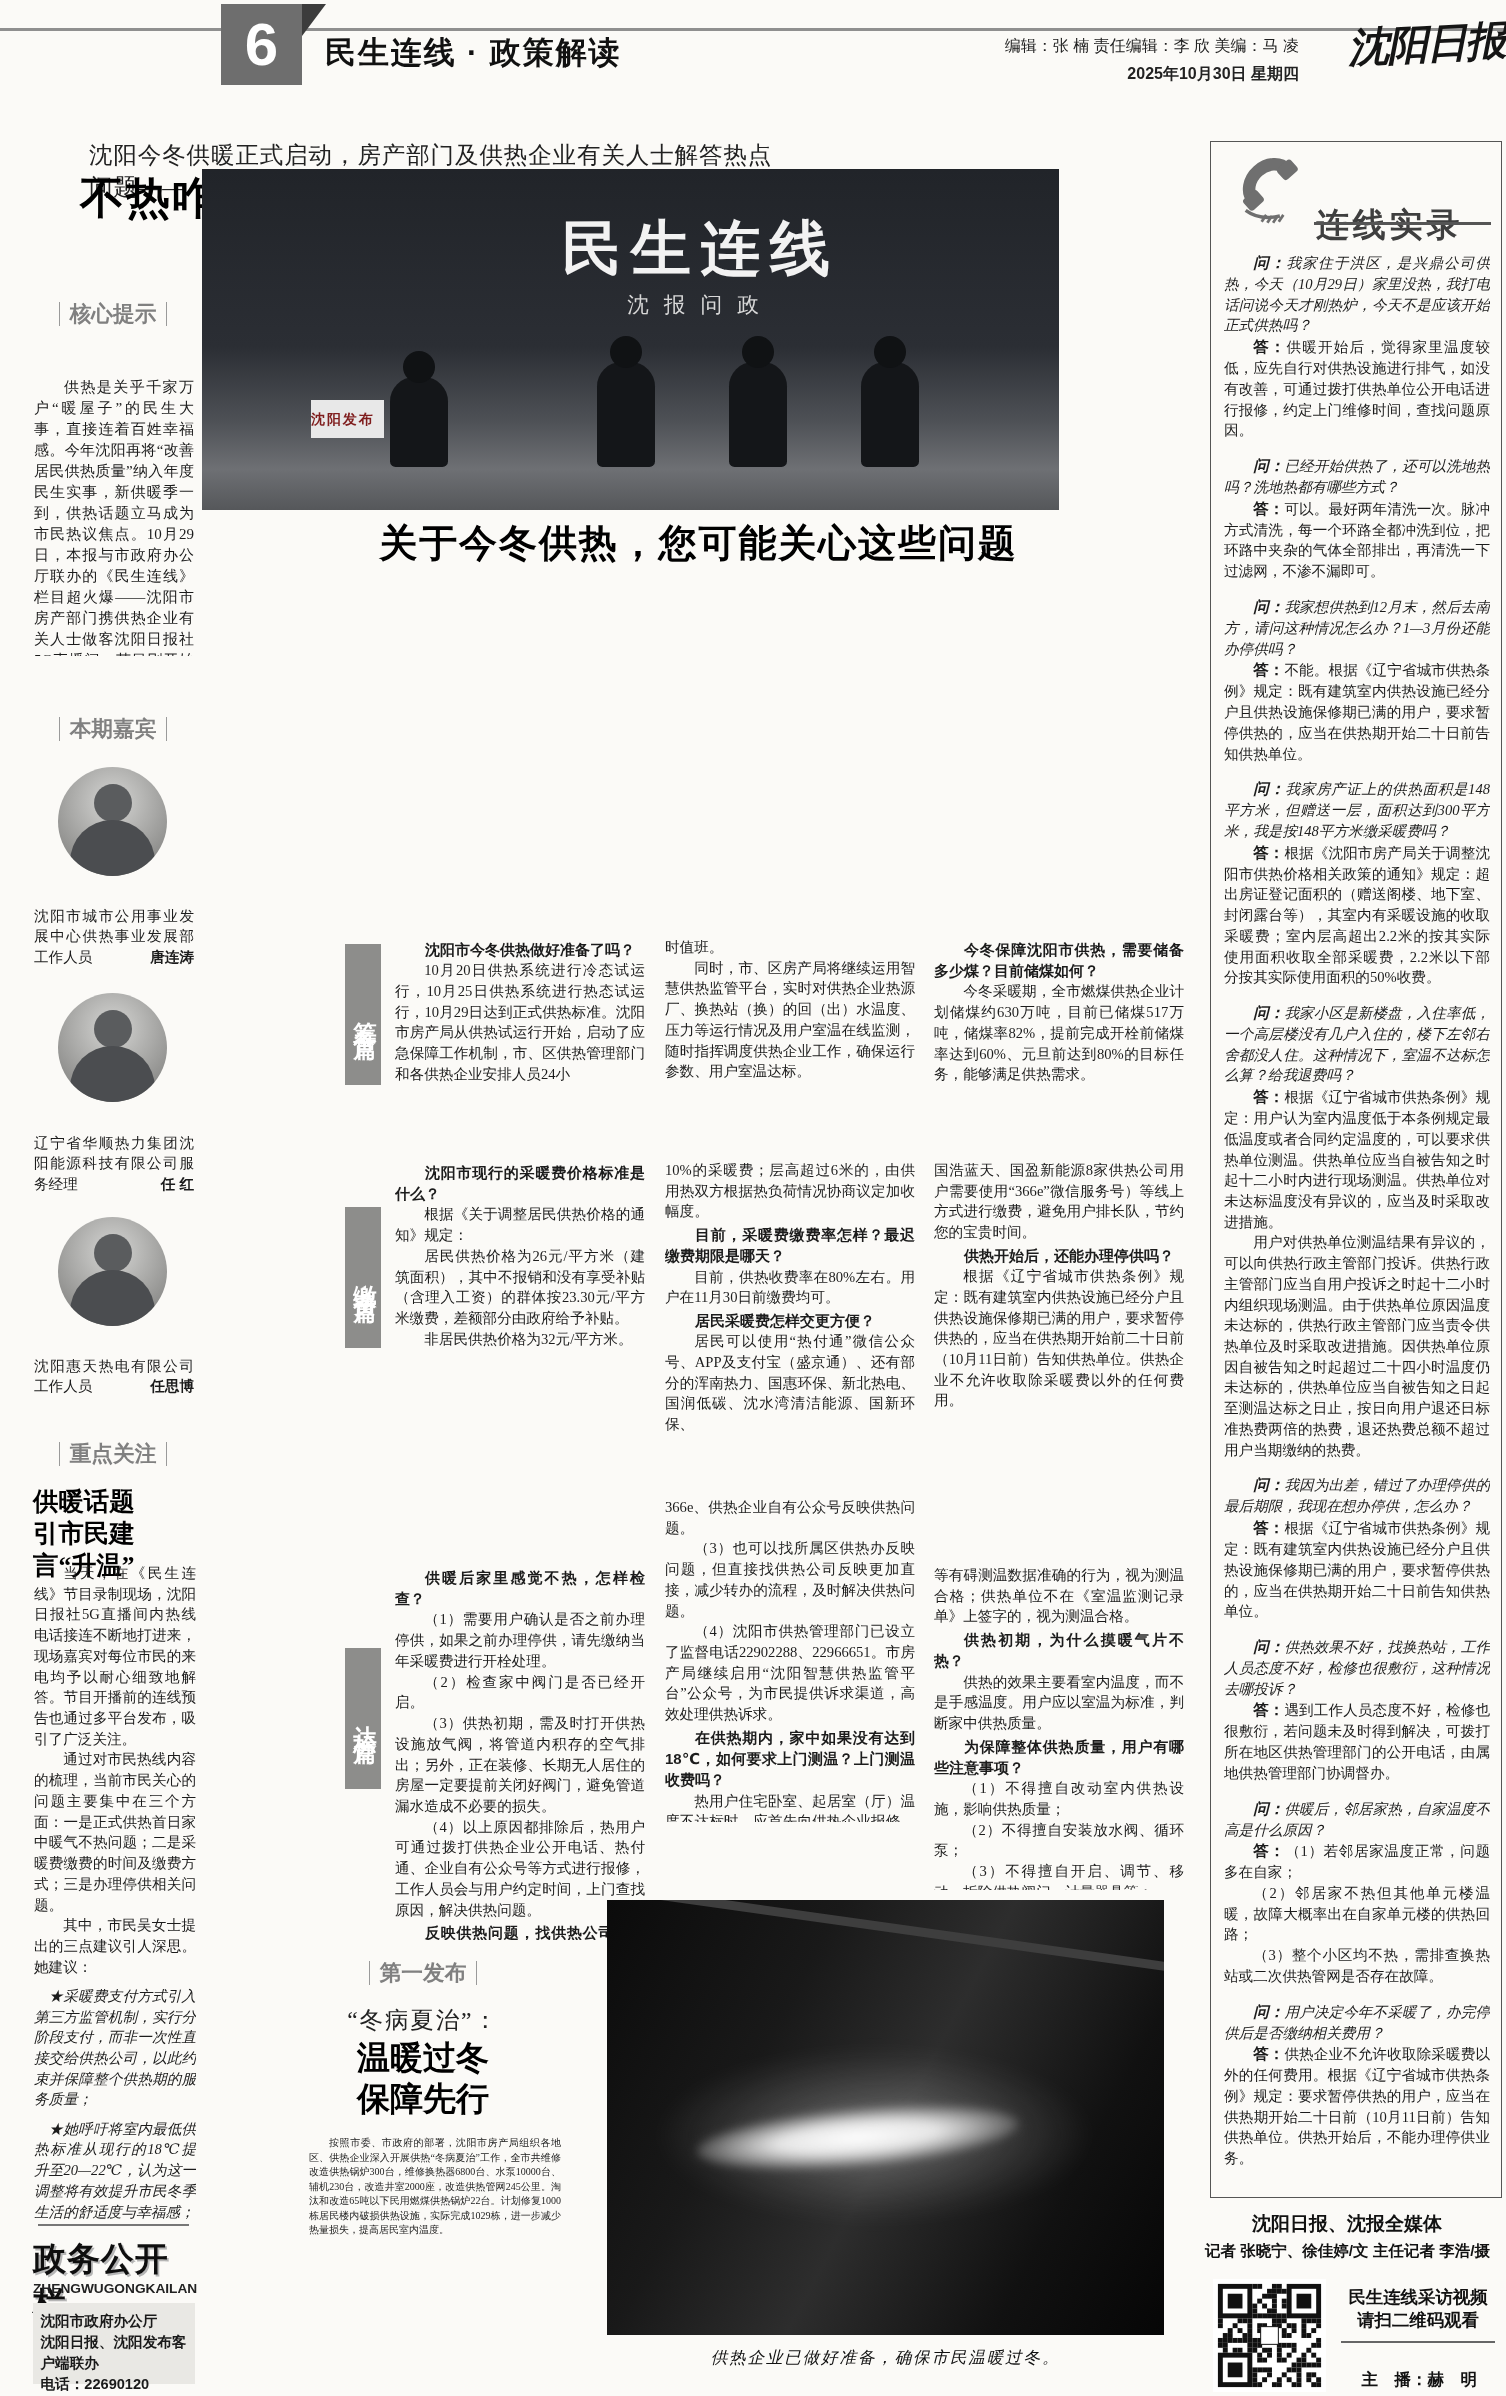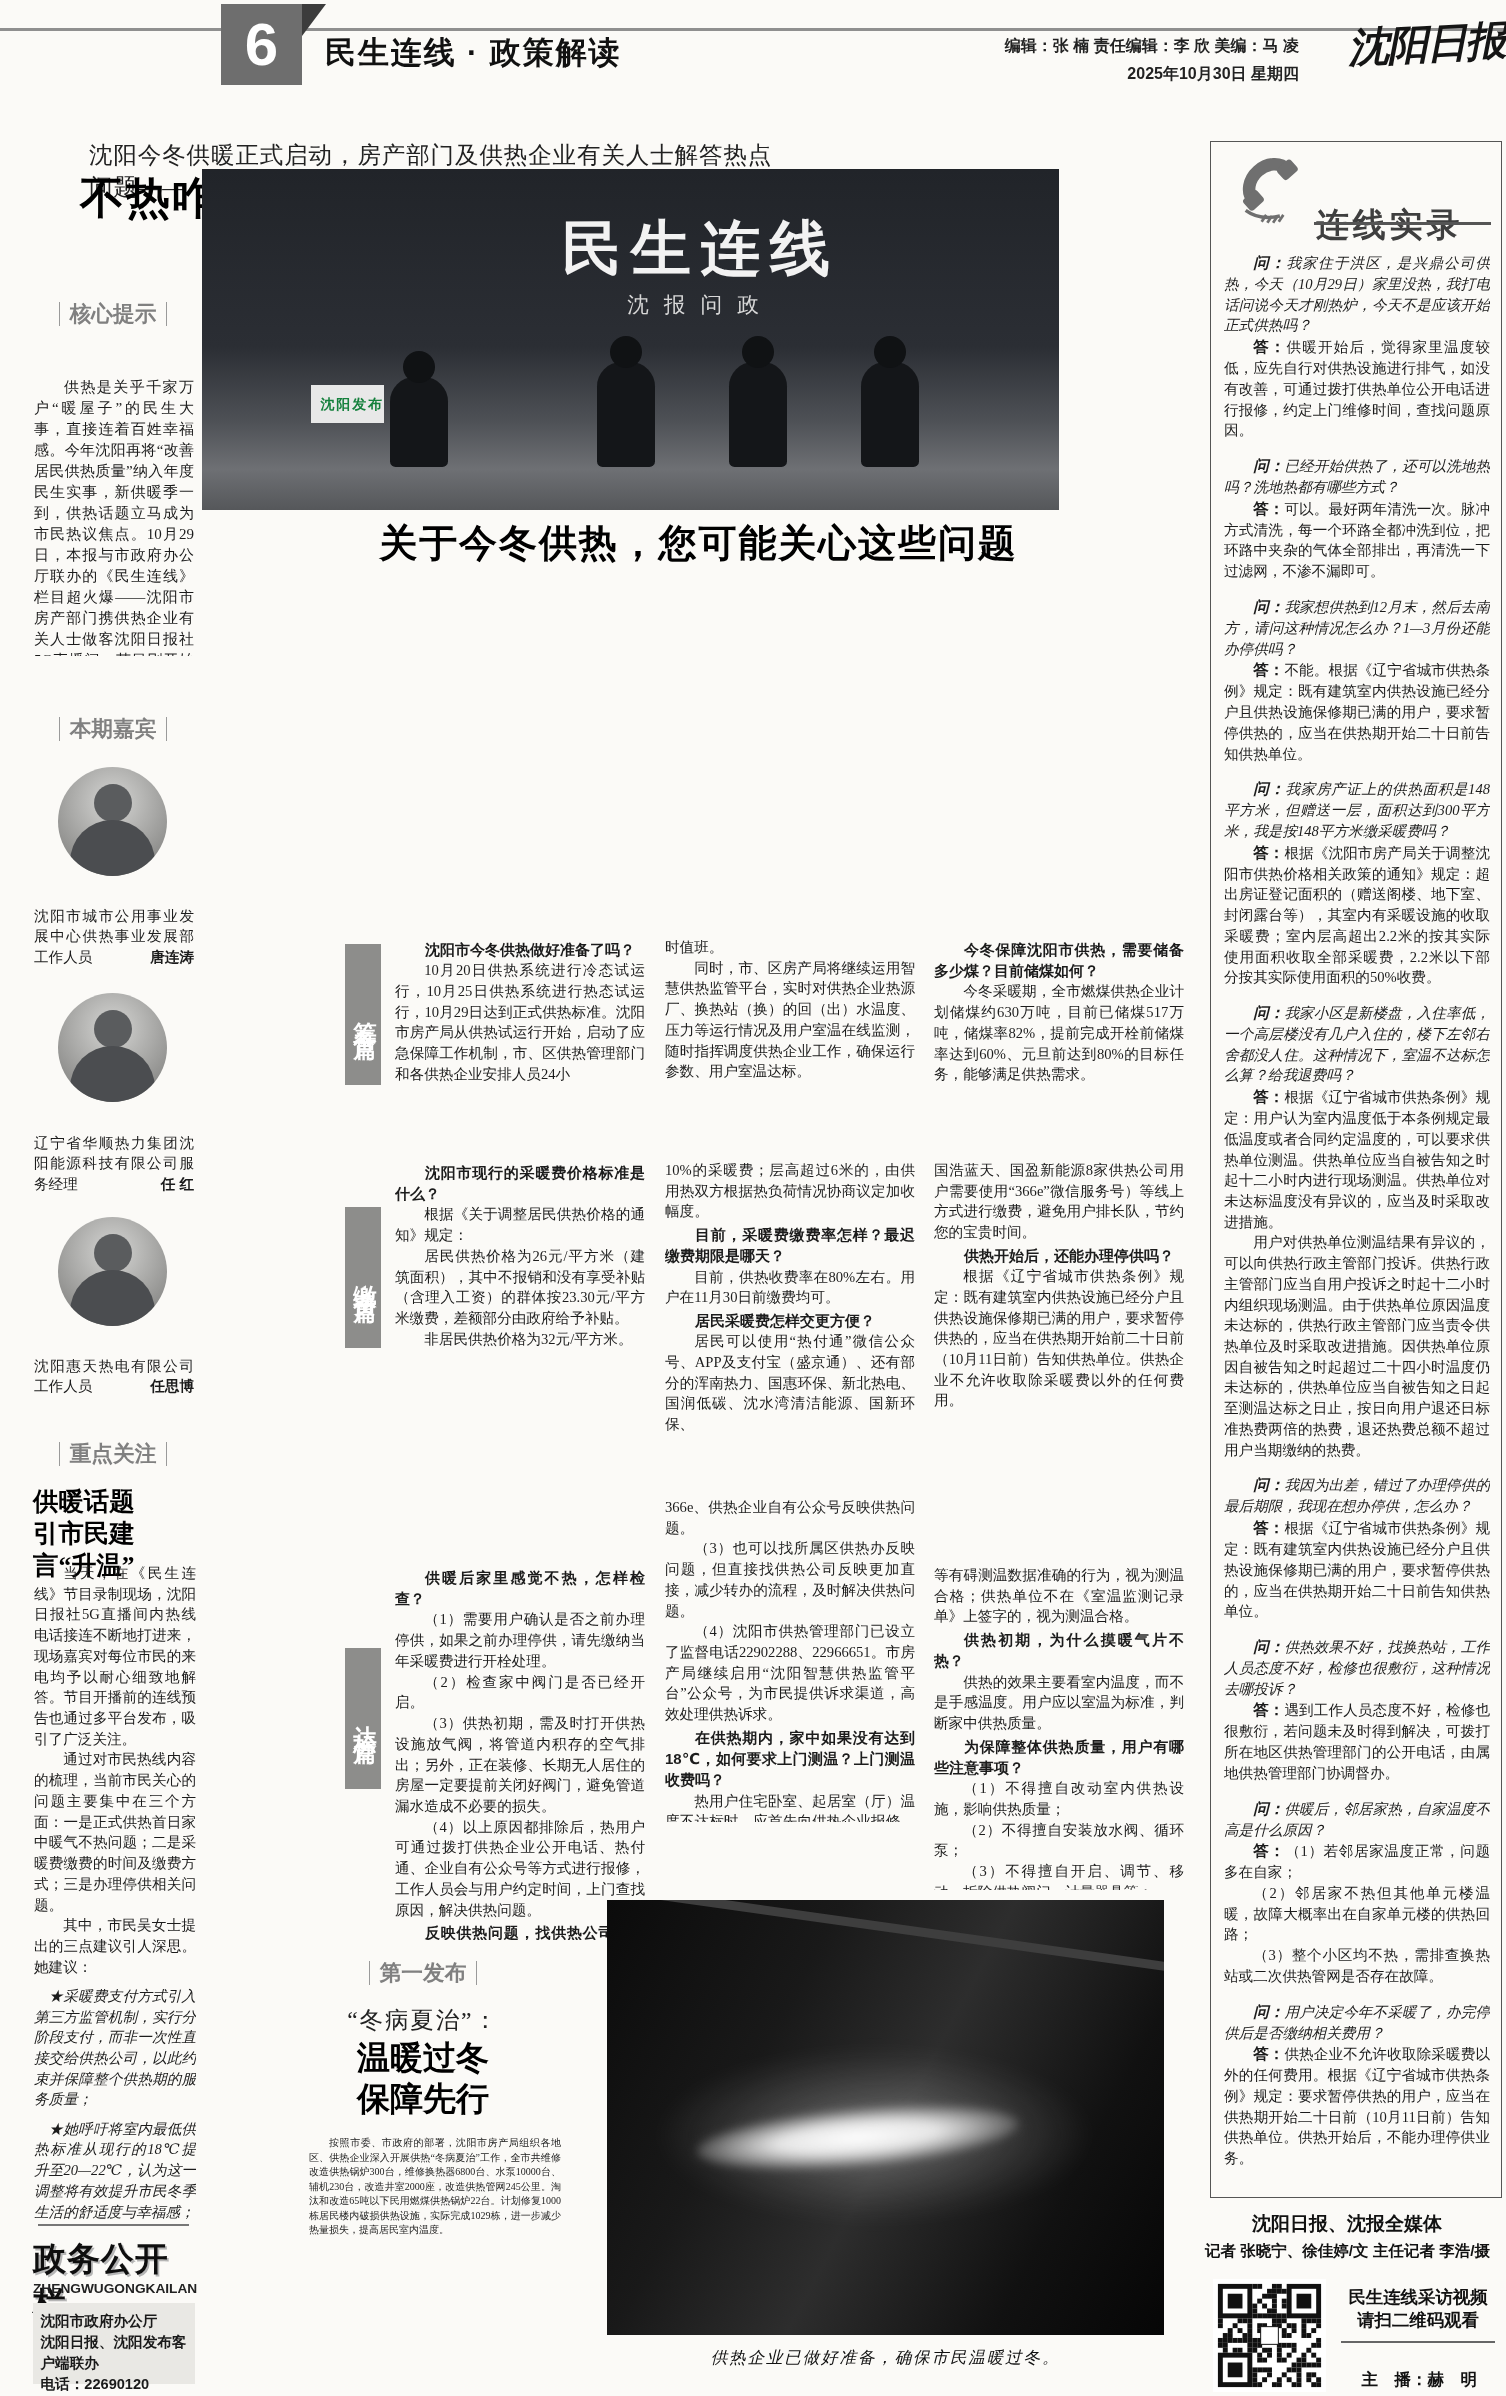--- a/index.html
+++ b/index.html
@@ -9,21 +9,21 @@
   
   .top-rule{left:0;top:28px;width:1507px;height:2.8px;background:#8f8f8f;}
   .page-tab{left:221px;top:3.8px;width:81px;height:81px;background:#6e6e6e;color:#fff;
             font-family:"Liberation Sans","DejaVu Sans",sans-serif;font-weight:bold;
             font-size:60px;line-height:81px;text-align:center;}
   .page-tab::after{content:"";position:absolute;left:100%;top:0;width:0;height:0;
             border-top:32px solid #3c3c3c;border-right:24.5px solid transparent;}
   .section-title{left:325px;top:32px;font-family:"Liberation Sans","DejaVu Sans",sans-serif;
             font-weight:bold;font-size:31px;letter-spacing:1.9px;color:#111;}
   .editors{left:885px;top:36px;width:414px;text-align:right;
-            font-family:"Liberation Sans","DejaVu Sans",sans-serif;font-weight:bold;
+            font-family:"Liberation Sans","DejaVu Sans",sans-serif;font-weight:normal;
             font-size:16px;color:#222;}
   .date{left:885px;top:64px;width:414px;text-align:right;
             font-family:"Liberation Sans","DejaVu Sans",sans-serif;font-weight:bold;
             font-size:16px;color:#222;}
   .masthead{left:1348px;top:17px;width:158px;font-size:41px;font-weight:bold;font-style:italic;
             transform:rotate(-3deg);color:#151515;letter-spacing:-1.9px;}
   
   .kicker{left:89px;top:139px;width:697px;font-size:23.5px;color:#222;letter-spacing:0.9px;}
   .main-title{left:80px;top:169px;width:810px;font-size:44px;font-weight:bold;
             letter-spacing:1.9px;color:#000;}
@@ -52,22 +52,22 @@
   .gov-box p{margin:0;font-family:"Liberation Sans","DejaVu Sans",sans-serif;font-weight:bold;font-size:14.6px;line-height:1.45;color:#1a1a1a;text-indent:0;}
   
   .studio{left:202px;top:169px;width:857px;height:341px;overflow:hidden;
           background:linear-gradient(180deg,#212429 0%,#2b2e34 52%,#4e5156 74%,#6e7074 88%,#55575a 100%);}
   .studio .screen-title{position:absolute;left:301px;top:40px;width:395px;text-align:center;color:#f2f2f2;
           font-family:"Liberation Sans","DejaVu Sans",sans-serif;font-weight:bold;font-size:60px;letter-spacing:9.4px;}
   .studio .screen-sub{position:absolute;left:301px;top:121px;width:395px;text-align:center;color:#d8d8d8;
           font-family:"Liberation Sans","DejaVu Sans",sans-serif;font-size:21.7px;letter-spacing:15px;}
   .sil{position:absolute;bottom:43px;width:58px;height:105px;background:#141619;border-radius:24.5px 24.5px 5.6px 5.6px;}
   .sil::before{content:"";position:absolute;left:13px;top:-26px;width:32px;height:32px;border-radius:50%;background:#101214;}
-  .podium-sign{position:absolute;left:109px;bottom:87px;width:73px;height:38px;background:#e8e8e8;color:#15803d;
-          font-family:"Liberation Sans","DejaVu Sans",sans-serif;font-weight:bold;font-size:14px;text-align:right;line-height:38px;letter-spacing:1.9px;}
+  .podium-sign{position:absolute;left:109px;bottom:72px;width:73px;height:38px;background:#e8e8e8;color:#7f1d1d;
+          font-family:"Liberation Sans","DejaVu Sans",sans-serif;font-weight:bold;font-size:14px;text-align:left;line-height:38px;letter-spacing:1.9px;}
   
   .main-title2{left:202px;top:518px;width:993px;text-align:center;font-weight:bold;font-size:38px;letter-spacing:1.9px;color:#000;}
   .vtab{left:345px;width:36px;background:#8d8d8b;color:#fff;writing-mode:vertical-rl;text-orientation:upright;
         text-align:center;font-family:"Liberation Sans","DejaVu Sans",sans-serif;font-weight:bold;font-size:23.5px;letter-spacing:7.5px;}
   .col{width:250px;overflow:hidden;font-size:14.6px;line-height:1.42;text-align:justify;}
   .col p{margin:0;}
   .col p.colq{font-family:"Liberation Sans","DejaVu Sans",sans-serif;font-weight:bold;font-size:15px;text-indent:2em;margin-top:1.9px;}
   .col p.cola{text-indent:2em;}
   .col p.cont{text-indent:0;}
   

